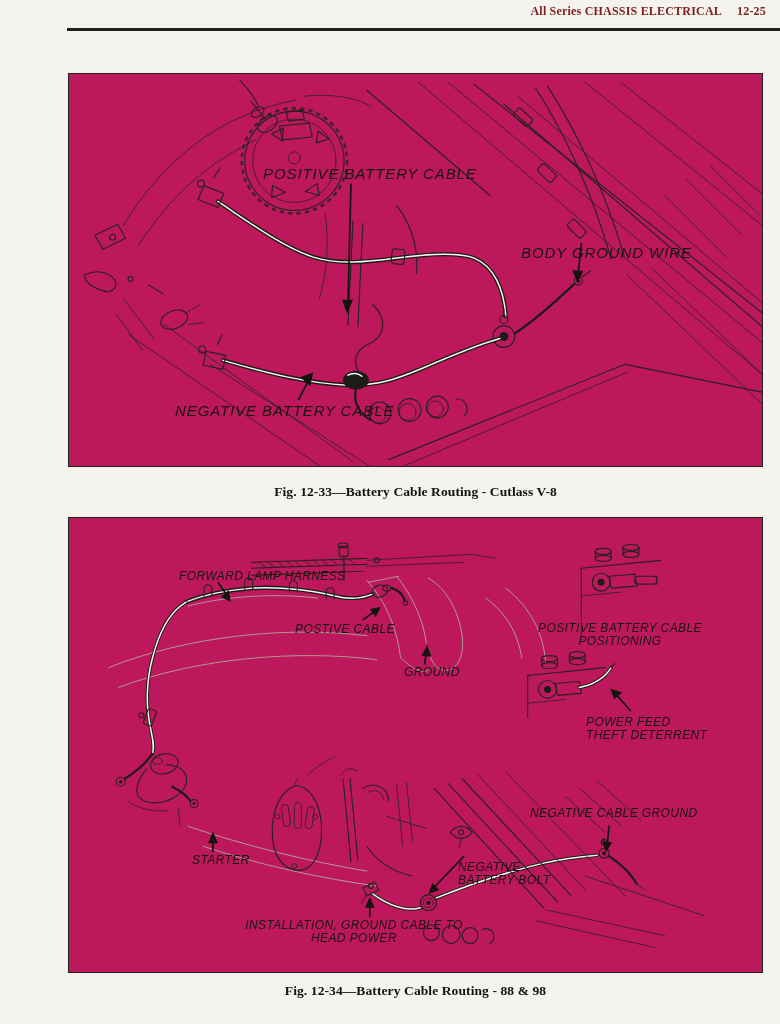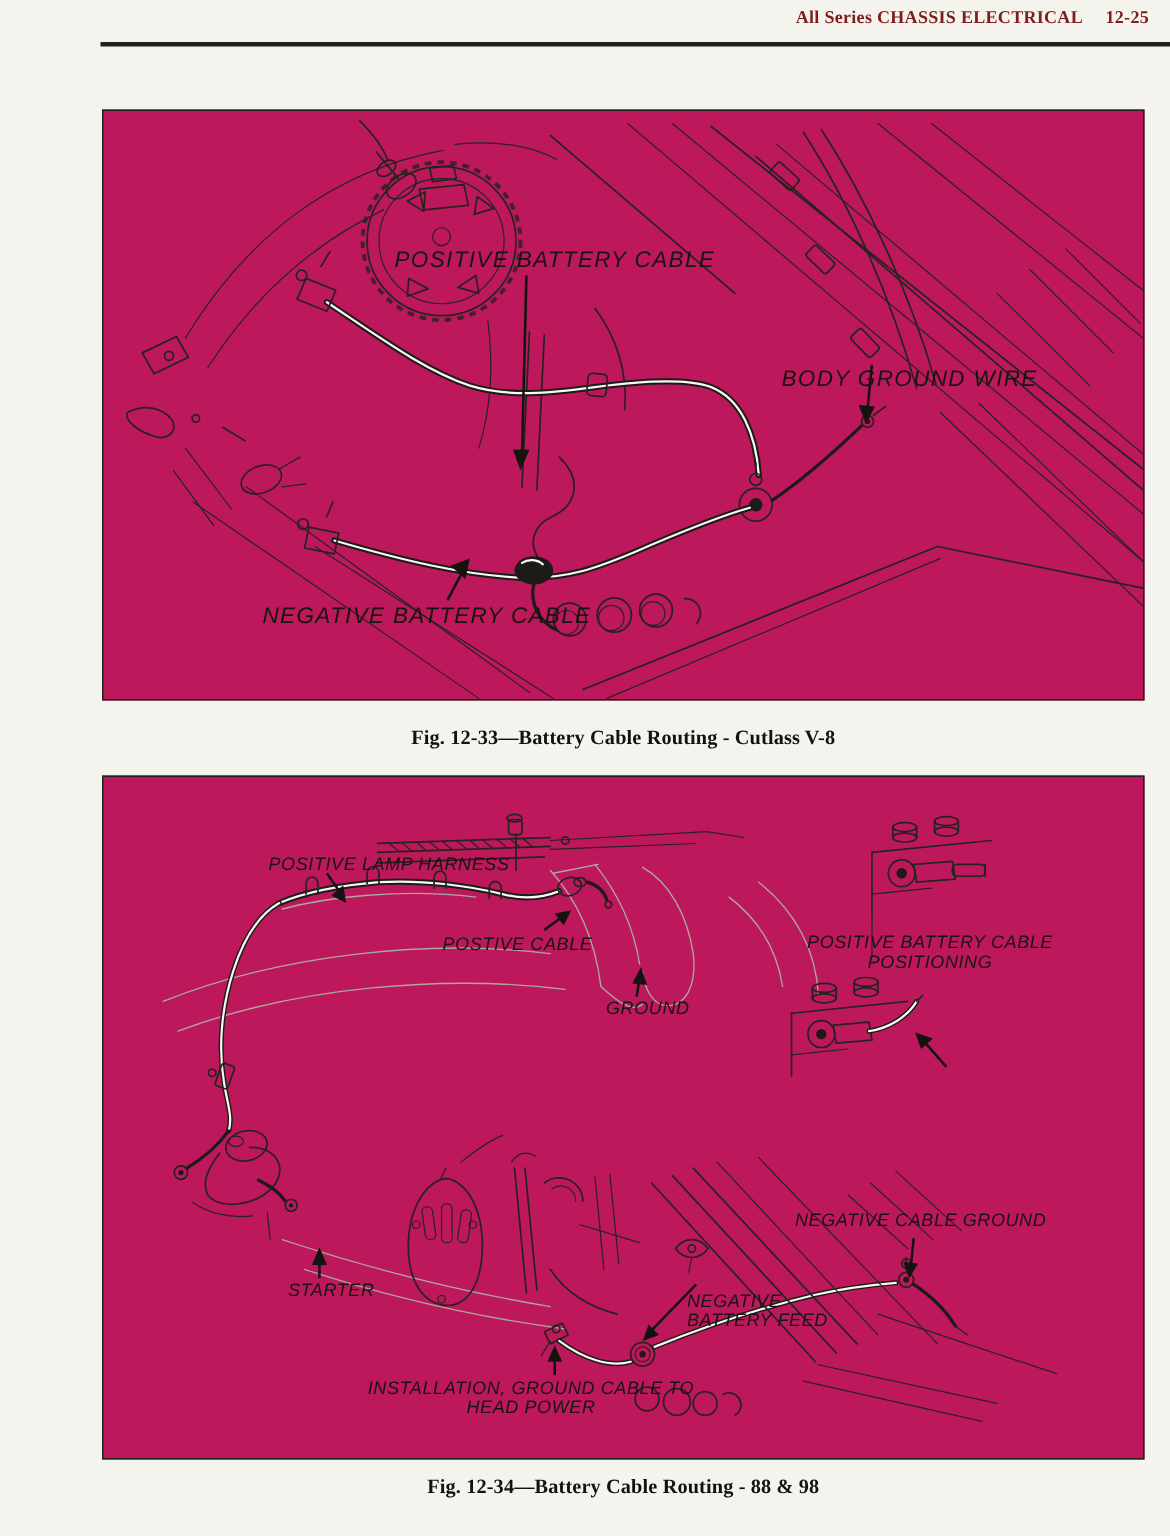--- a/index.html
+++ b/index.html
@@ -318,31 +318,35 @@
         <path class="arrow" d="M398,340 L368,371"></path>
         <polygon class="head" points="362,378 373,374 366,367"></polygon>
         <path class="arrow" d="M544,309 L542,329"></path>
         <polygon class="head" points="541,336 537,325 547,326"></polygon>
         <path class="arrow" d="M303,401 L303,388"></path>
         <polygon class="head" points="303,381 298,392 308,392"></polygon>
         <path class="arrow" d="M566,194 L551,177"></path>
         <polygon class="head" points="545,171 549,182 557,175"></polygon>
       </g>
     </svg>
-    <div class="lb lb2" style="left:110px;top:52px;">POSITIVE LAMP HARNESS</div>
+    <div class="lb lb2" style="left:110px;top:52px;">FORWARD LAMP HARNESS</div>
     <div class="lb lb2" style="left:226px;top:105px;">POSTIVE CABLE</div>
     <div class="lb lb2" style="left:335px;top:148px;">GROUND</div>
     <div class="lb lb2 ctr" style="left:461px;top:104px;width:180px;">
       <span style="display:block">POSITIVE BATTERY CABLE</span>
       <span style="display:block">POSITIONING</span>
     </div>
+    <div class="lb lb2" style="left:517px;top:198px;">
+      <span style="display:block">POWER FEED</span>
+      <span style="display:block">THEFT DETERRENT</span>
+    </div>
     <div class="lb lb2" style="left:461px;top:289px;">NEGATIVE CABLE GROUND</div>
     <div class="lb lb2" style="left:389px;top:311px;margin-top:32px;">
       <span style="display:block">NEGATIVE</span>
-      <span style="display:block">BATTERY FEED</span>
+      <span style="display:block">BATTERY BOLT</span>
     </div>
     <div class="lb lb2" style="left:123px;top:336px;">STARTER</div>
     <div class="lb lb2 ctr" style="left:175px;top:401px;width:220px;">
       <span style="display:block">INSTALLATION, GROUND CABLE TO</span>
       <span style="display:block">HEAD POWER</span>
     </div>
   </div>
   <div class="cap cap2">Fig. 12-34—Battery Cable Routing - 88 &amp; 98</div>
 
 </div>

